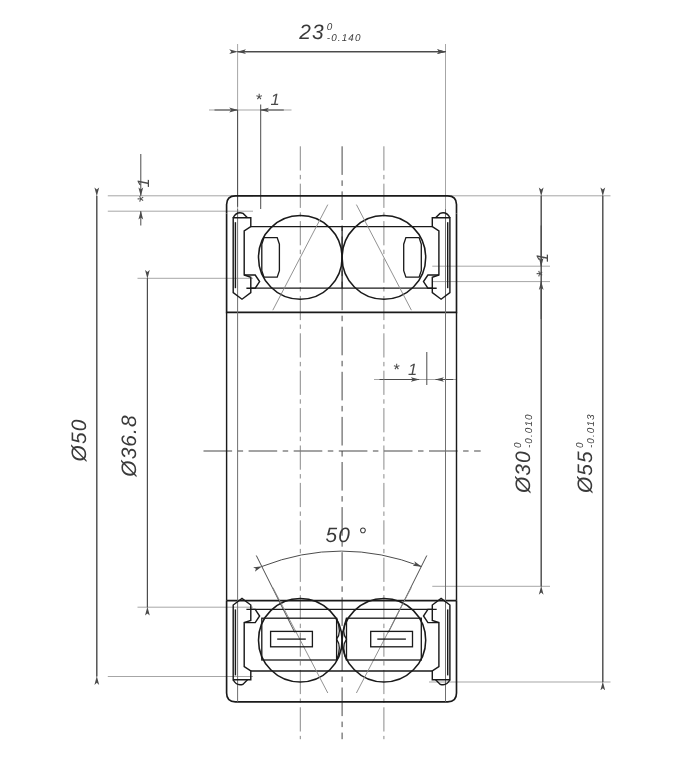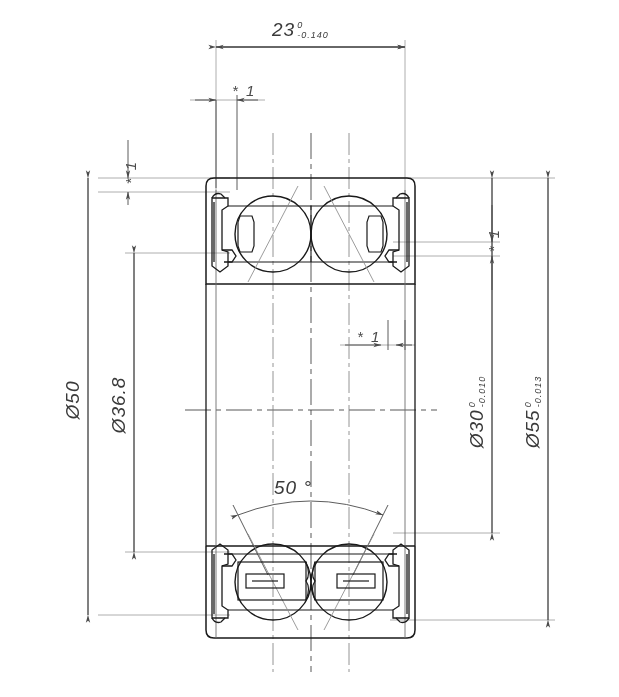--- a/index.html
+++ b/index.html
@@ -248,17 +248,17 @@
   </div>
 
   <div class="dimtext" style="left:488px;top:412px;transform:rotate(-90deg) translate(-50%,-100%);transform-origin:0 0;">
     <span class="val">Ø30</span><span class="tol"><span>0</span><span>-0.010</span></span>
   </div>
 
   <div class="dimtext" style="left:544px;top:412px;transform:rotate(-90deg) translate(-50%,-100%);transform-origin:0 0;">
     <span class="val">Ø55</span><span class="tol"><span>0</span><span>-0.013</span></span>
   </div>
 
-  <div class="dimtext" style="left:274px;top:477px;">
+  <div class="dimtext" style="left:296px;top:477px;">
     <span class="val">50 °</span>
   </div>
 
 </div>
 
 </body></html>

